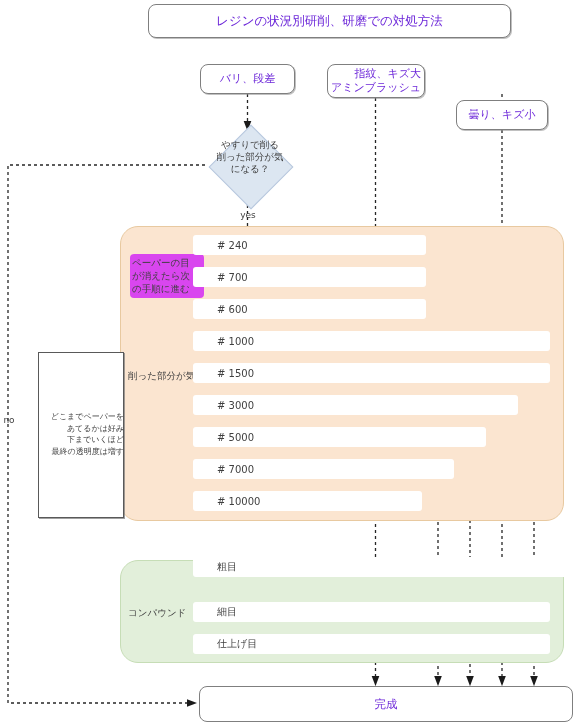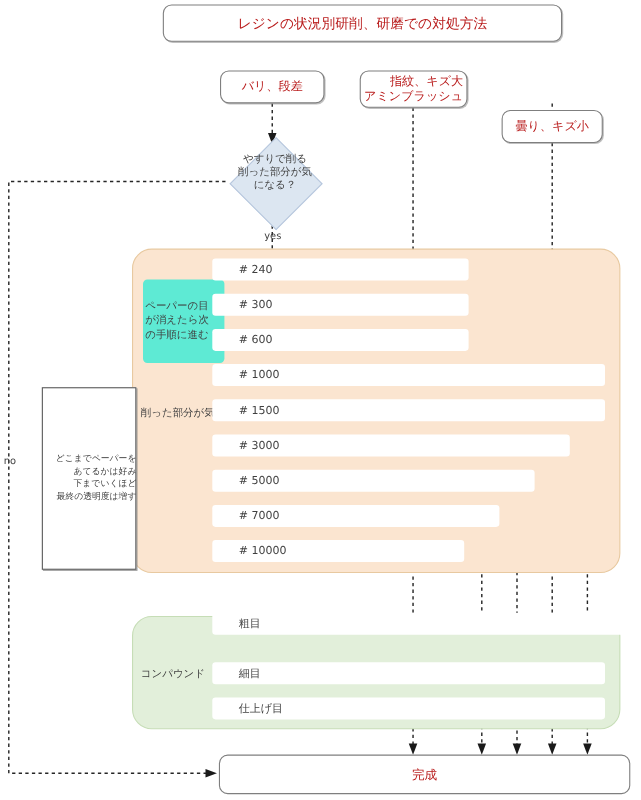--- a/index.html
+++ b/index.html
@@ -10,21 +10,21 @@
   }
   .stage{position:absolute;left:0;top:0;width:583px;height:727px;}
 
   svg.edges{position:absolute;left:0;top:0;width:583px;height:727px;pointer-events:none;}
 
   
   .rbox{
     position:absolute;box-sizing:border-box;
     border:1px solid #7f7f7f;border-radius:8px;background:#ffffff;
     display:flex;align-items:center;justify-content:center;text-align:center;
-    color:#b91c1c;font-size:11px;line-height:1.25;
+    color:#6d28d9;font-size:11px;line-height:1.25;
   }
   .rbox.shadow{box-shadow:1px 1px 0 rgba(140,140,140,.55);}
 
   #title-box{left:148px;top:4px;width:363px;height:34px;font-size:12.5px;}
   #in-box-1{left:200px;top:64px;width:95px;height:30px;}
   #in-box-2{left:327px;top:64px;width:98px;height:34px;}
   #in-box-3{left:456px;top:64px;width:92px;height:30px;margin-top:36px;}
   #done-box{left:199px;top:686px;width:374px;height:36px;font-size:11.5px;}
 
   
@@ -64,21 +64,21 @@
     position:absolute;left:5px;top:58px;width:80px;
     font-size:8px;line-height:1.45;color:#3f3f3f;text-align:right;
   }
 
   
   .side-label{
     position:absolute;font-size:9.5px;line-height:1.35;color:#3f3f3f;
     text-align:left;
   }
   #label-paper-hint{left:130px;top:254px;width:70px;
-    background:#5eead4;border-radius:4px;padding:19px 2px;}
+    background:#d946ef;border-radius:4px;padding:3px 2px;}
   #label-taisui{left:128px;top:370px;width:80px;}
   #label-compound{left:128px;top:607px;width:80px;}
 
   
   .bar{
     position:absolute;height:20px;background:#ffffff;border-radius:3px;
     box-sizing:border-box;display:flex;align-items:center;
     padding-left:24px;font-size:10px;color:#3f3f3f;
     box-shadow:0 0 0 0 rgba(0,0,0,0);
   }
@@ -158,21 +158,21 @@
 が消えたら次
 の手順に進む</div>
   <div class="side-label" id="label-taisui">削った部分が気</div>
   <div class="side-label" id="label-compound">コンパウンド</div>
 
   <div id="paper-bars">
       <div class="bar" style="left: 193px; top: 235px; width: 233px;">
         <span># 240</span>
       </div>
       <div class="bar" style="left: 193px; top: 267px; width: 233px;">
-        <span># 300</span>
+        <span># 700</span>
       </div>
       <div class="bar" style="left: 193px; top: 299px; width: 233px;">
         <span># 600</span>
       </div>
       <div class="bar" style="left: 193px; top: 331px; width: 357px;">
         <span># 1000</span>
       </div>
       <div class="bar" style="left: 193px; top: 363px; width: 357px;">
         <span># 1500</span>
       </div>

